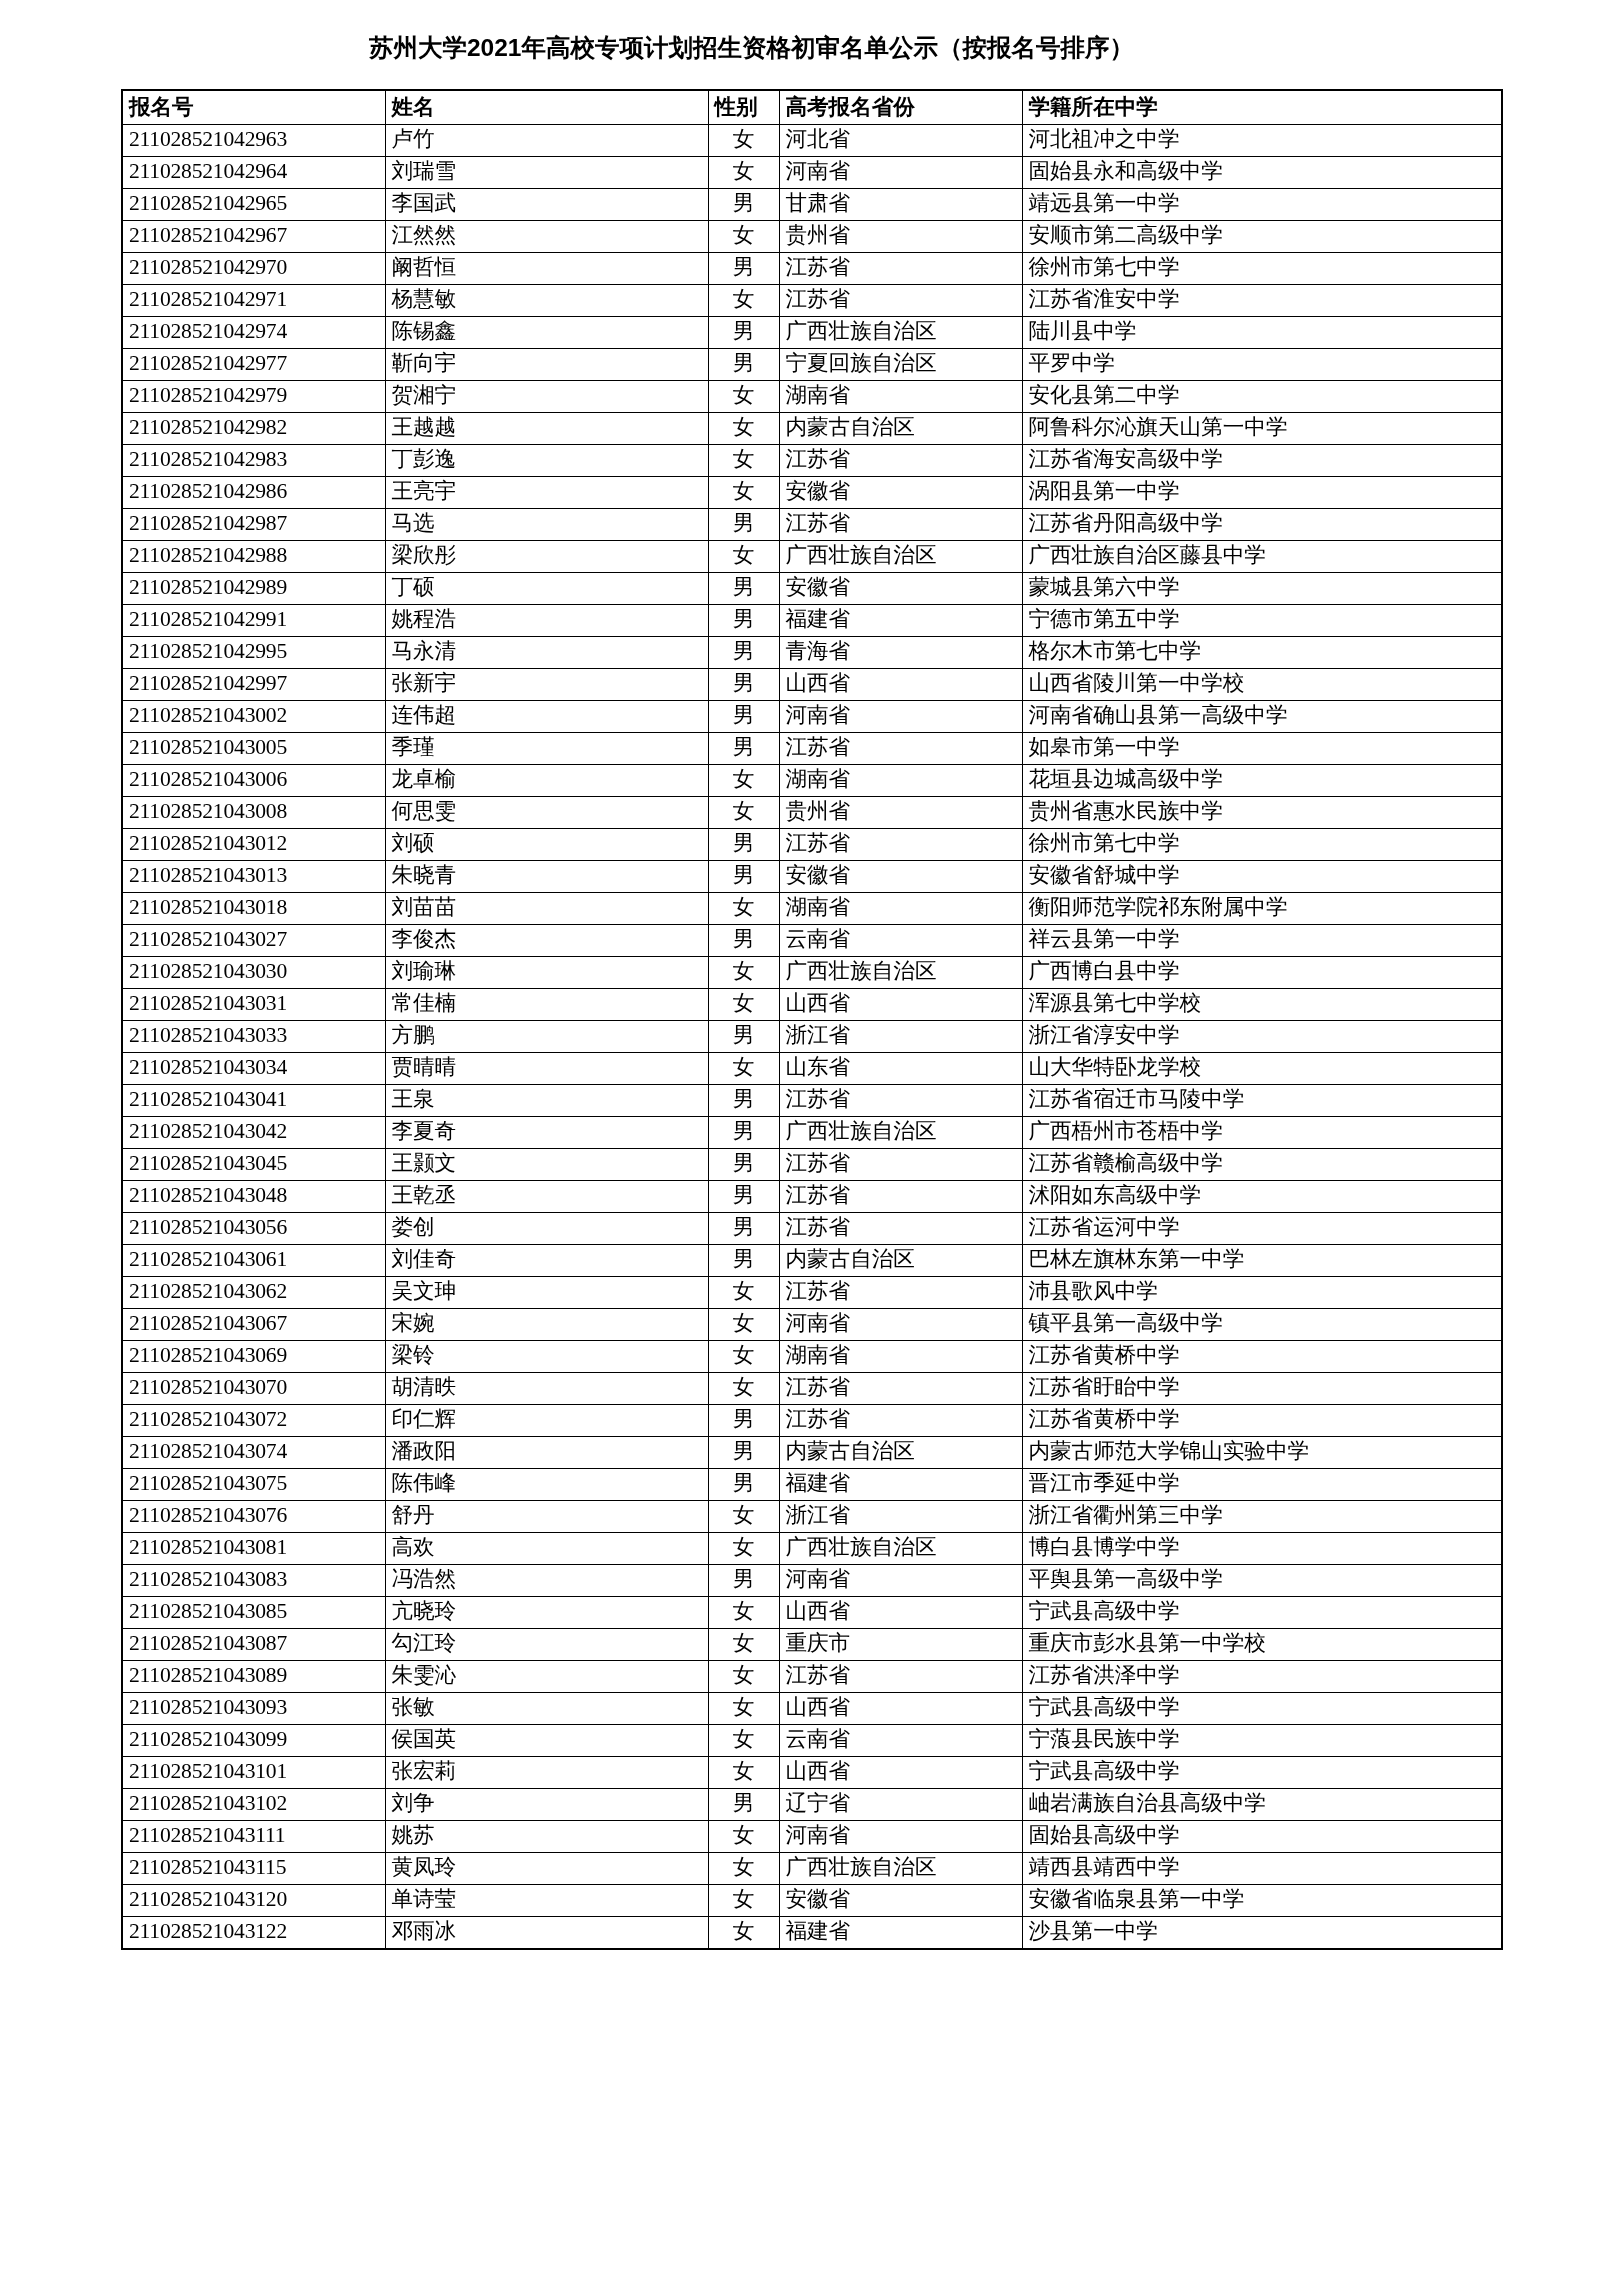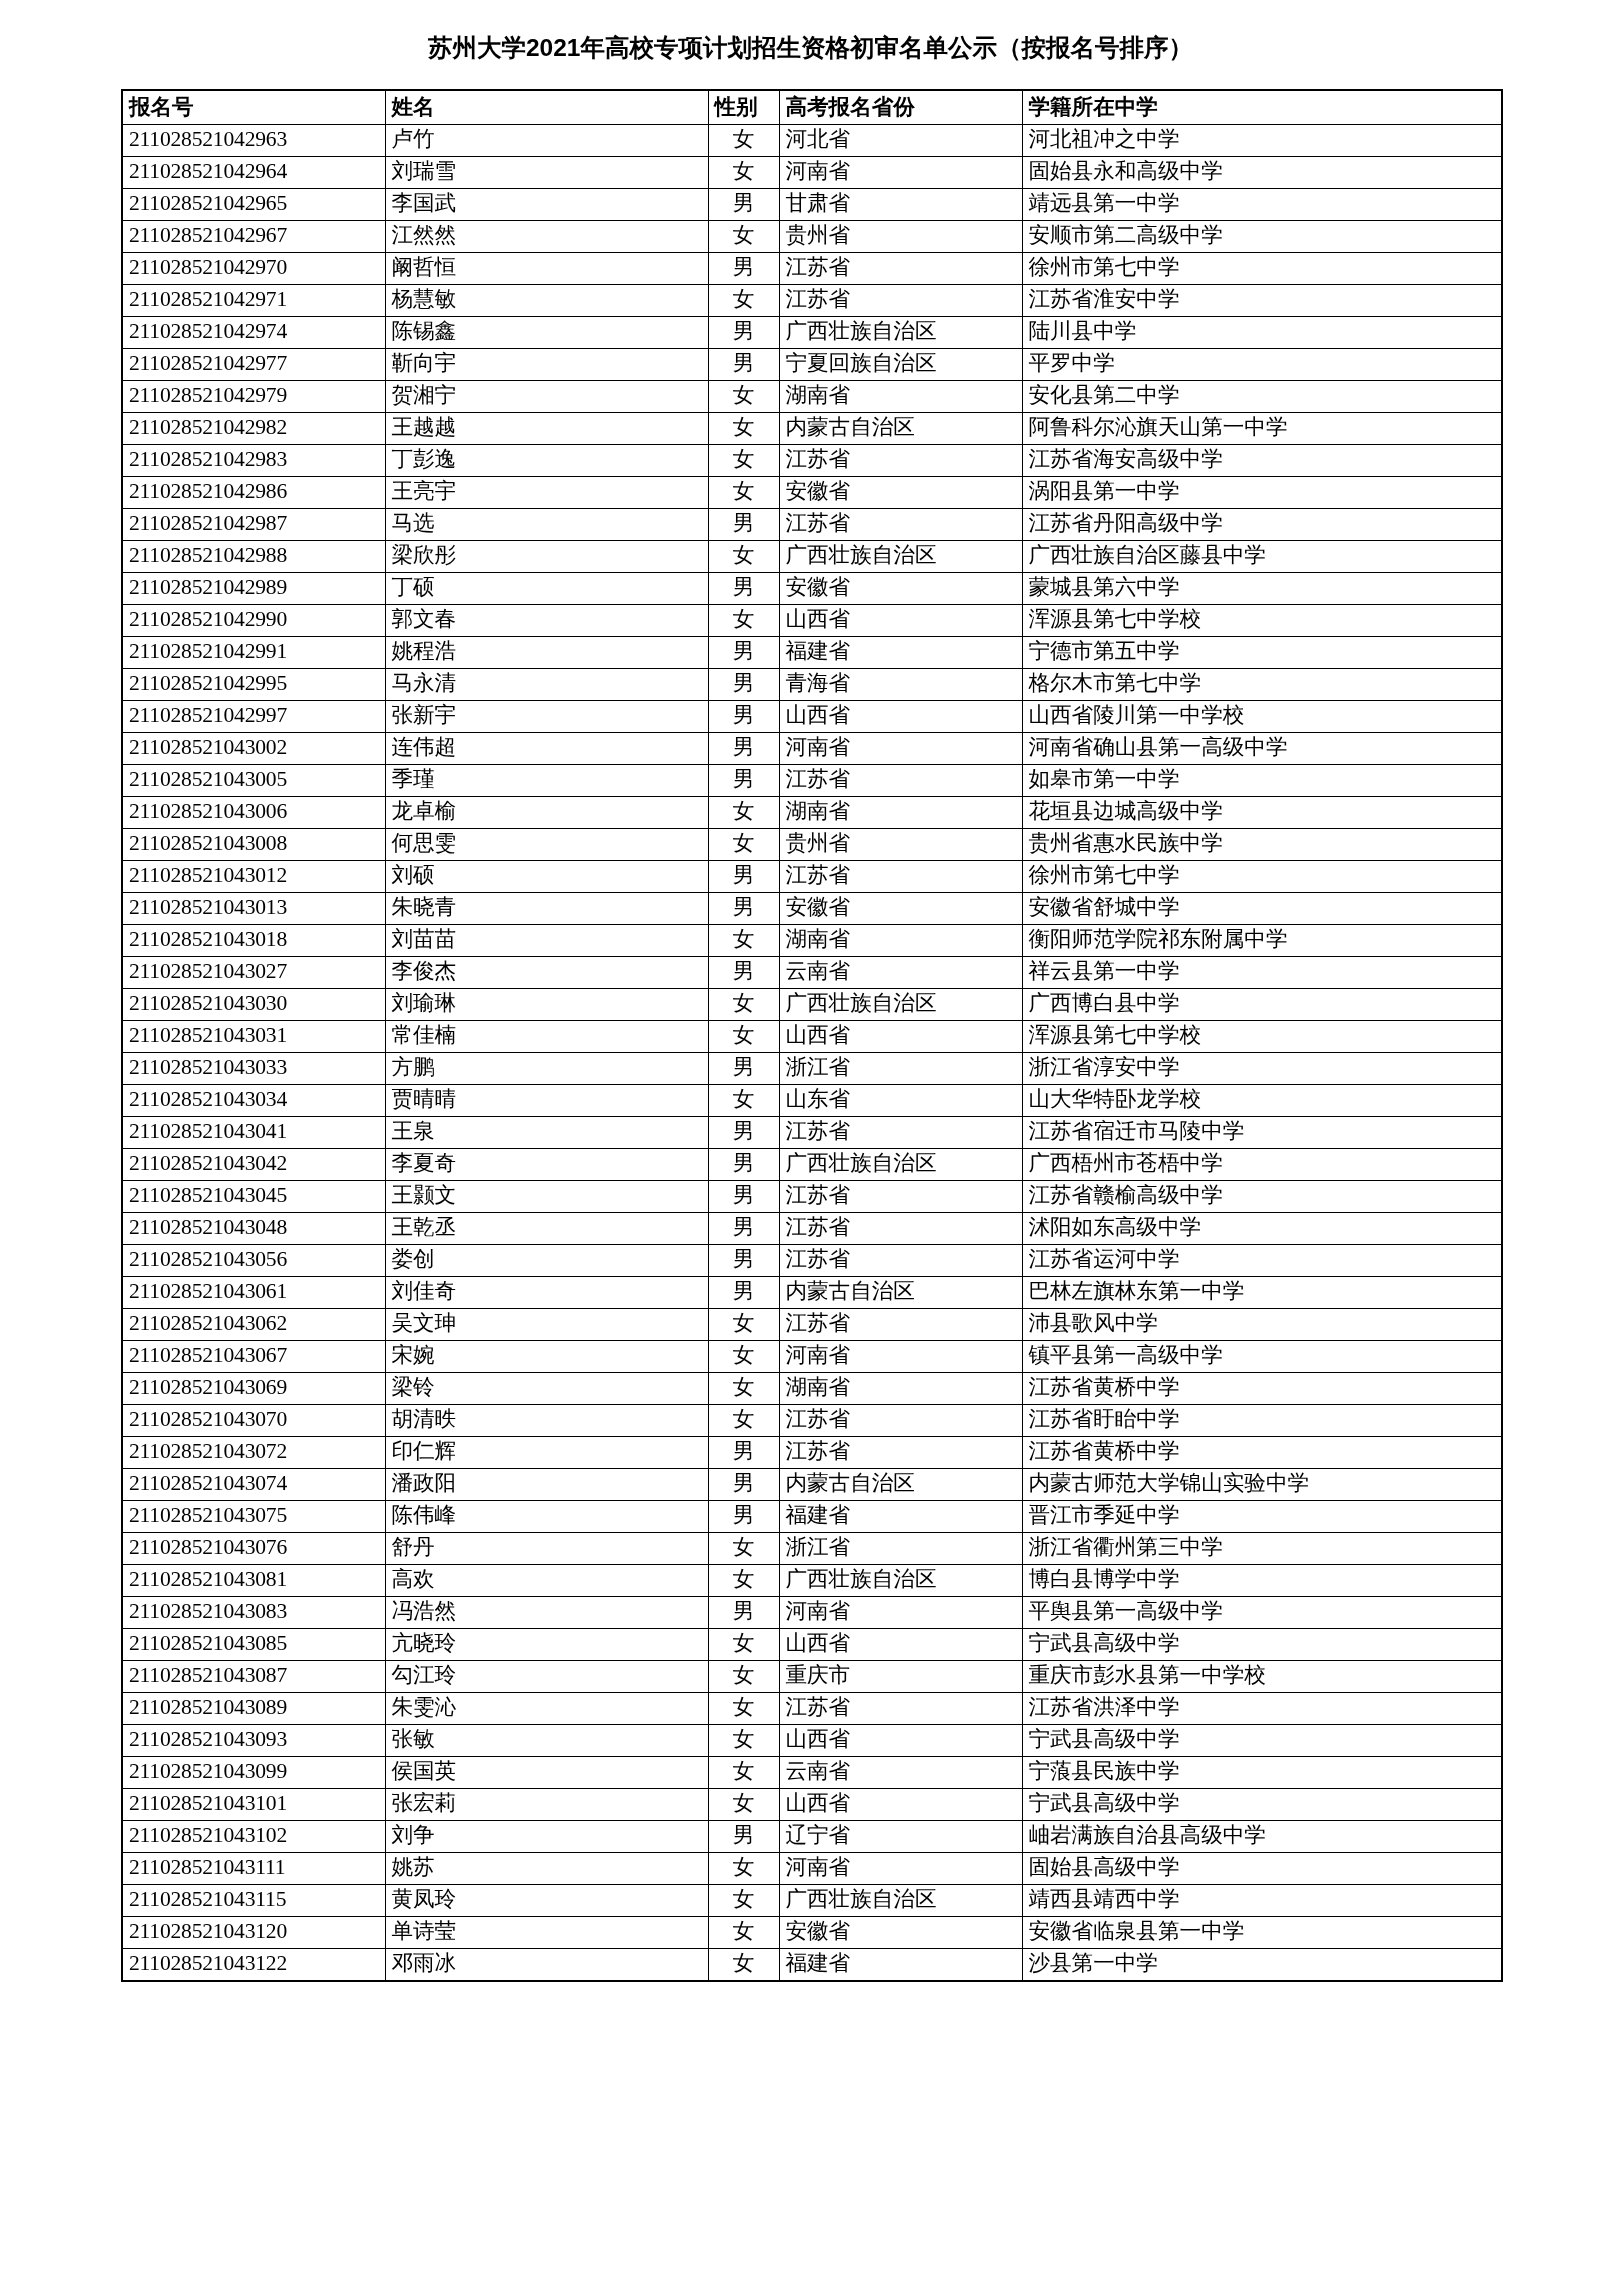--- a/index.html
+++ b/index.html
@@ -9,21 +9,21 @@
   }
   body {
     width: 1621px;
     height: 2293px;
     font-family: "Liberation Serif", "DejaVu Serif", serif;
     color: #000000;
     -webkit-font-smoothing: none;
   }
   .page {
     position: relative;
-    width: 1621px;
+    width: 1503px;
     height: 2293px;
     box-sizing: border-box;
     padding: 0;
     background: #ffffff;
   }
   .doc-title {
     text-align: center;
     font-family: "Liberation Sans", "DejaVu Sans", sans-serif;
     font-weight: bold;
     font-size: 24.5px;
@@ -204,27 +204,20 @@
             <td class="col-school">广西壮族自治区藤县中学</td>
           </tr>
           <tr>
             <td class="col-id">211028521042989</td>
             <td class="col-name">丁硕</td>
             <td class="col-sex">男</td>
             <td class="col-prov">安徽省</td>
             <td class="col-school">蒙城县第六中学</td>
           </tr>
           <tr>
-            <td class="col-id">211028521042990</td>
-            <td class="col-name">郭文春</td>
-            <td class="col-sex">女</td>
-            <td class="col-prov">山西省</td>
-            <td class="col-school">浑源县第七中学校</td>
-          </tr>
-          <tr>
             <td class="col-id">211028521042991</td>
             <td class="col-name">姚程浩</td>
             <td class="col-sex">男</td>
             <td class="col-prov">福建省</td>
             <td class="col-school">宁德市第五中学</td>
           </tr>
           <tr>
             <td class="col-id">211028521042995</td>
             <td class="col-name">马永清</td>
             <td class="col-sex">男</td>

